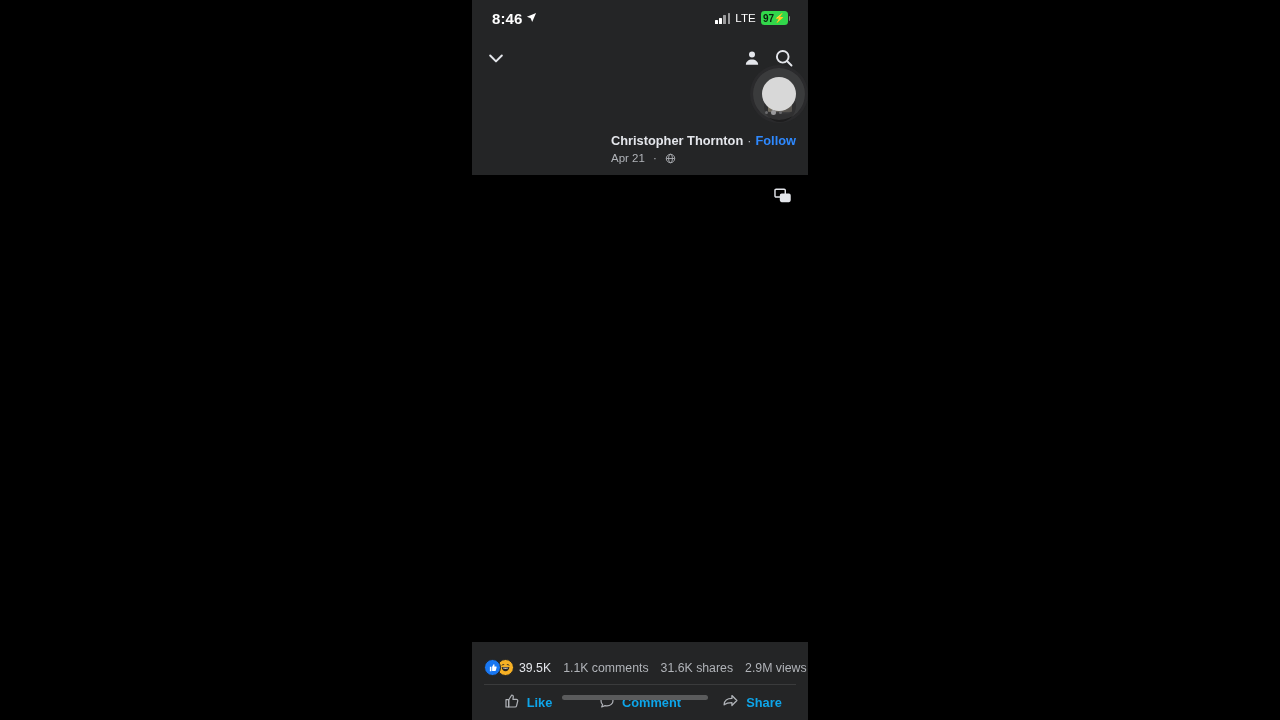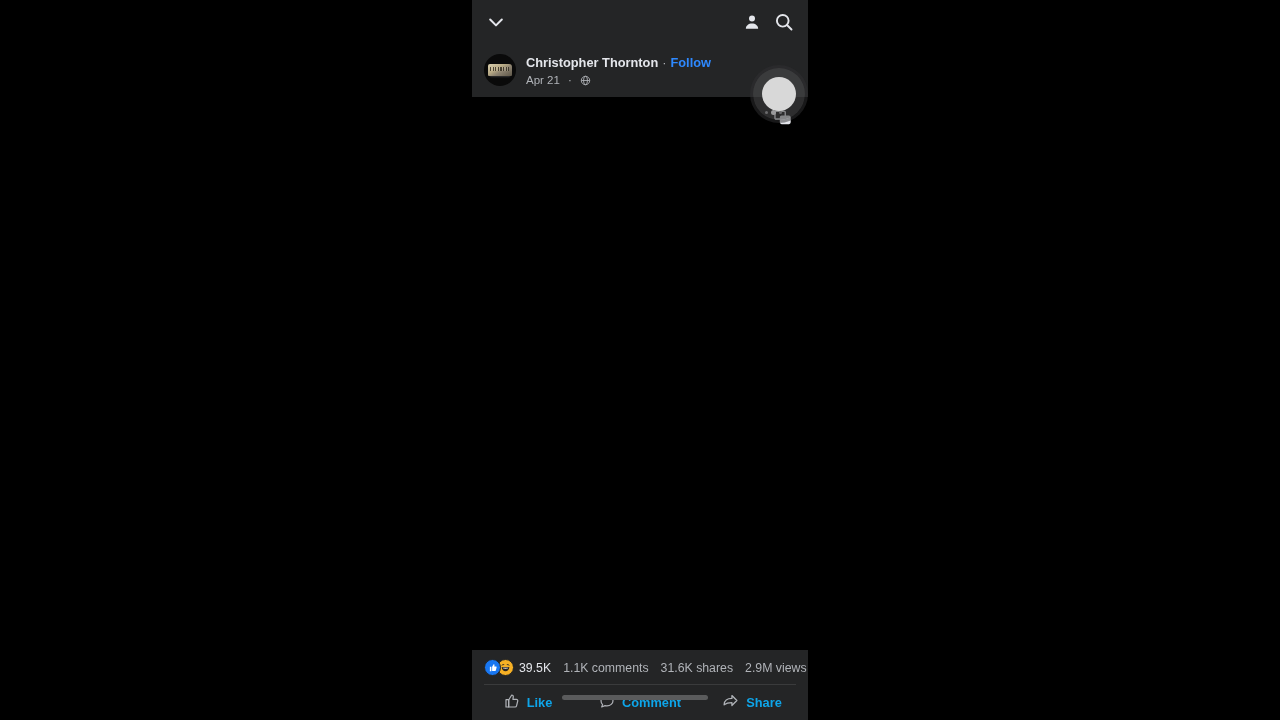--- a/index.html
+++ b/index.html
@@ -81,21 +81,21 @@
   }
   .nav-left { display: flex; align-items: center; z-index: 2; }
   .nav-right { margin-left: auto; display: flex; align-items: center; gap: 13px; z-index: 2; }
   .icon-btn { display: flex; align-items: center; justify-content: center; cursor: pointer; }
 
   
   .post-block {
     background: #242526;
     padding: 10px 12px 10px 12px;
   }
-  .post-head { display: flex; align-items: flex-start; gap: 10px; }
+  .post-head { display: flex; align-items: flex-end; gap: 10px; flex-direction: column; }
   .avatar {
     width: 32px; height: 32px; border-radius: 50%;
     background: #0a0a0a;
     flex: 0 0 32px;
     overflow: hidden;
     position: relative;
   }
   .avatar .av-art {
     position: absolute; left: 4px; top: 10px;
     width: 24px; height: 12px;
@@ -166,21 +166,21 @@
   .rec-dots span.big { width: 5px; height: 5px; background: #9a9a9c; }
 
   
   .bottom {
     position: absolute;
     left: 0; right: 0; bottom: 0;
     background: #242526;
   }
   .stats-row {
     display: flex; align-items: center;
-    padding: 9px 12px 8px 12px;
+    padding: 17px 12px 8px 12px;
     gap: 12px;
     font-size: 12.3px; color: #b0b3b8;
   }
   .reacts { display: flex; align-items: center; gap: 5px; }
   .react-stack { display: flex; align-items: center; }
   .rb {
     width: 17px; height: 17px; border-radius: 50%;
     display: flex; align-items: center; justify-content: center;
     border: 1.2px solid #242526;
     font-size: 11px; line-height: 1;
@@ -216,20 +216,46 @@
     border-radius: 3px;
   }
 </style>
 </head>
 <body>
 
 <div id="stage">
 
   <div id="phone">
 
+    <div class="statusbar">
+      <div class="sb-left">
+        <span class="sb-time">8:46</span>
+        <span class="loc-arrow">
+          <svg width="11" height="11" viewBox="0 0 24 24">
+              <path d="M22 2 2 10.5l8.2 3.3L13.5 22Z" fill="#fff"></path>
+            </svg>
+        </span>
+      </div>
+      <div class="sb-right">
+        <span class="sig-bars">
+            <i></i>
+            <i></i>
+            <i></i>
+            <i></i>
+          </span>
+        <span class="sb-net">LTE</span>
+        <span class="batt">
+          <span class="batt-body">
+            <span class="batt-pct">97</span>
+            <span class="batt-bolt">⚡</span>
+          </span>
+          <span class="batt-cap"></span>
+        </span>
+      </div>
+    </div>
 
     <div class="navbar">
       <div class="nav-left">
         <span class="icon-btn">
           <svg width="20" height="20" viewBox="0 0 24 24" fill="none" stroke="#e4e6eb" stroke-width="2.4" stroke-linecap="round" stroke-linejoin="round">
               <path d="M5 9l7 7 7-7"></path>
             </svg>
         </span>
       </div>
       <div class="nav-right">

